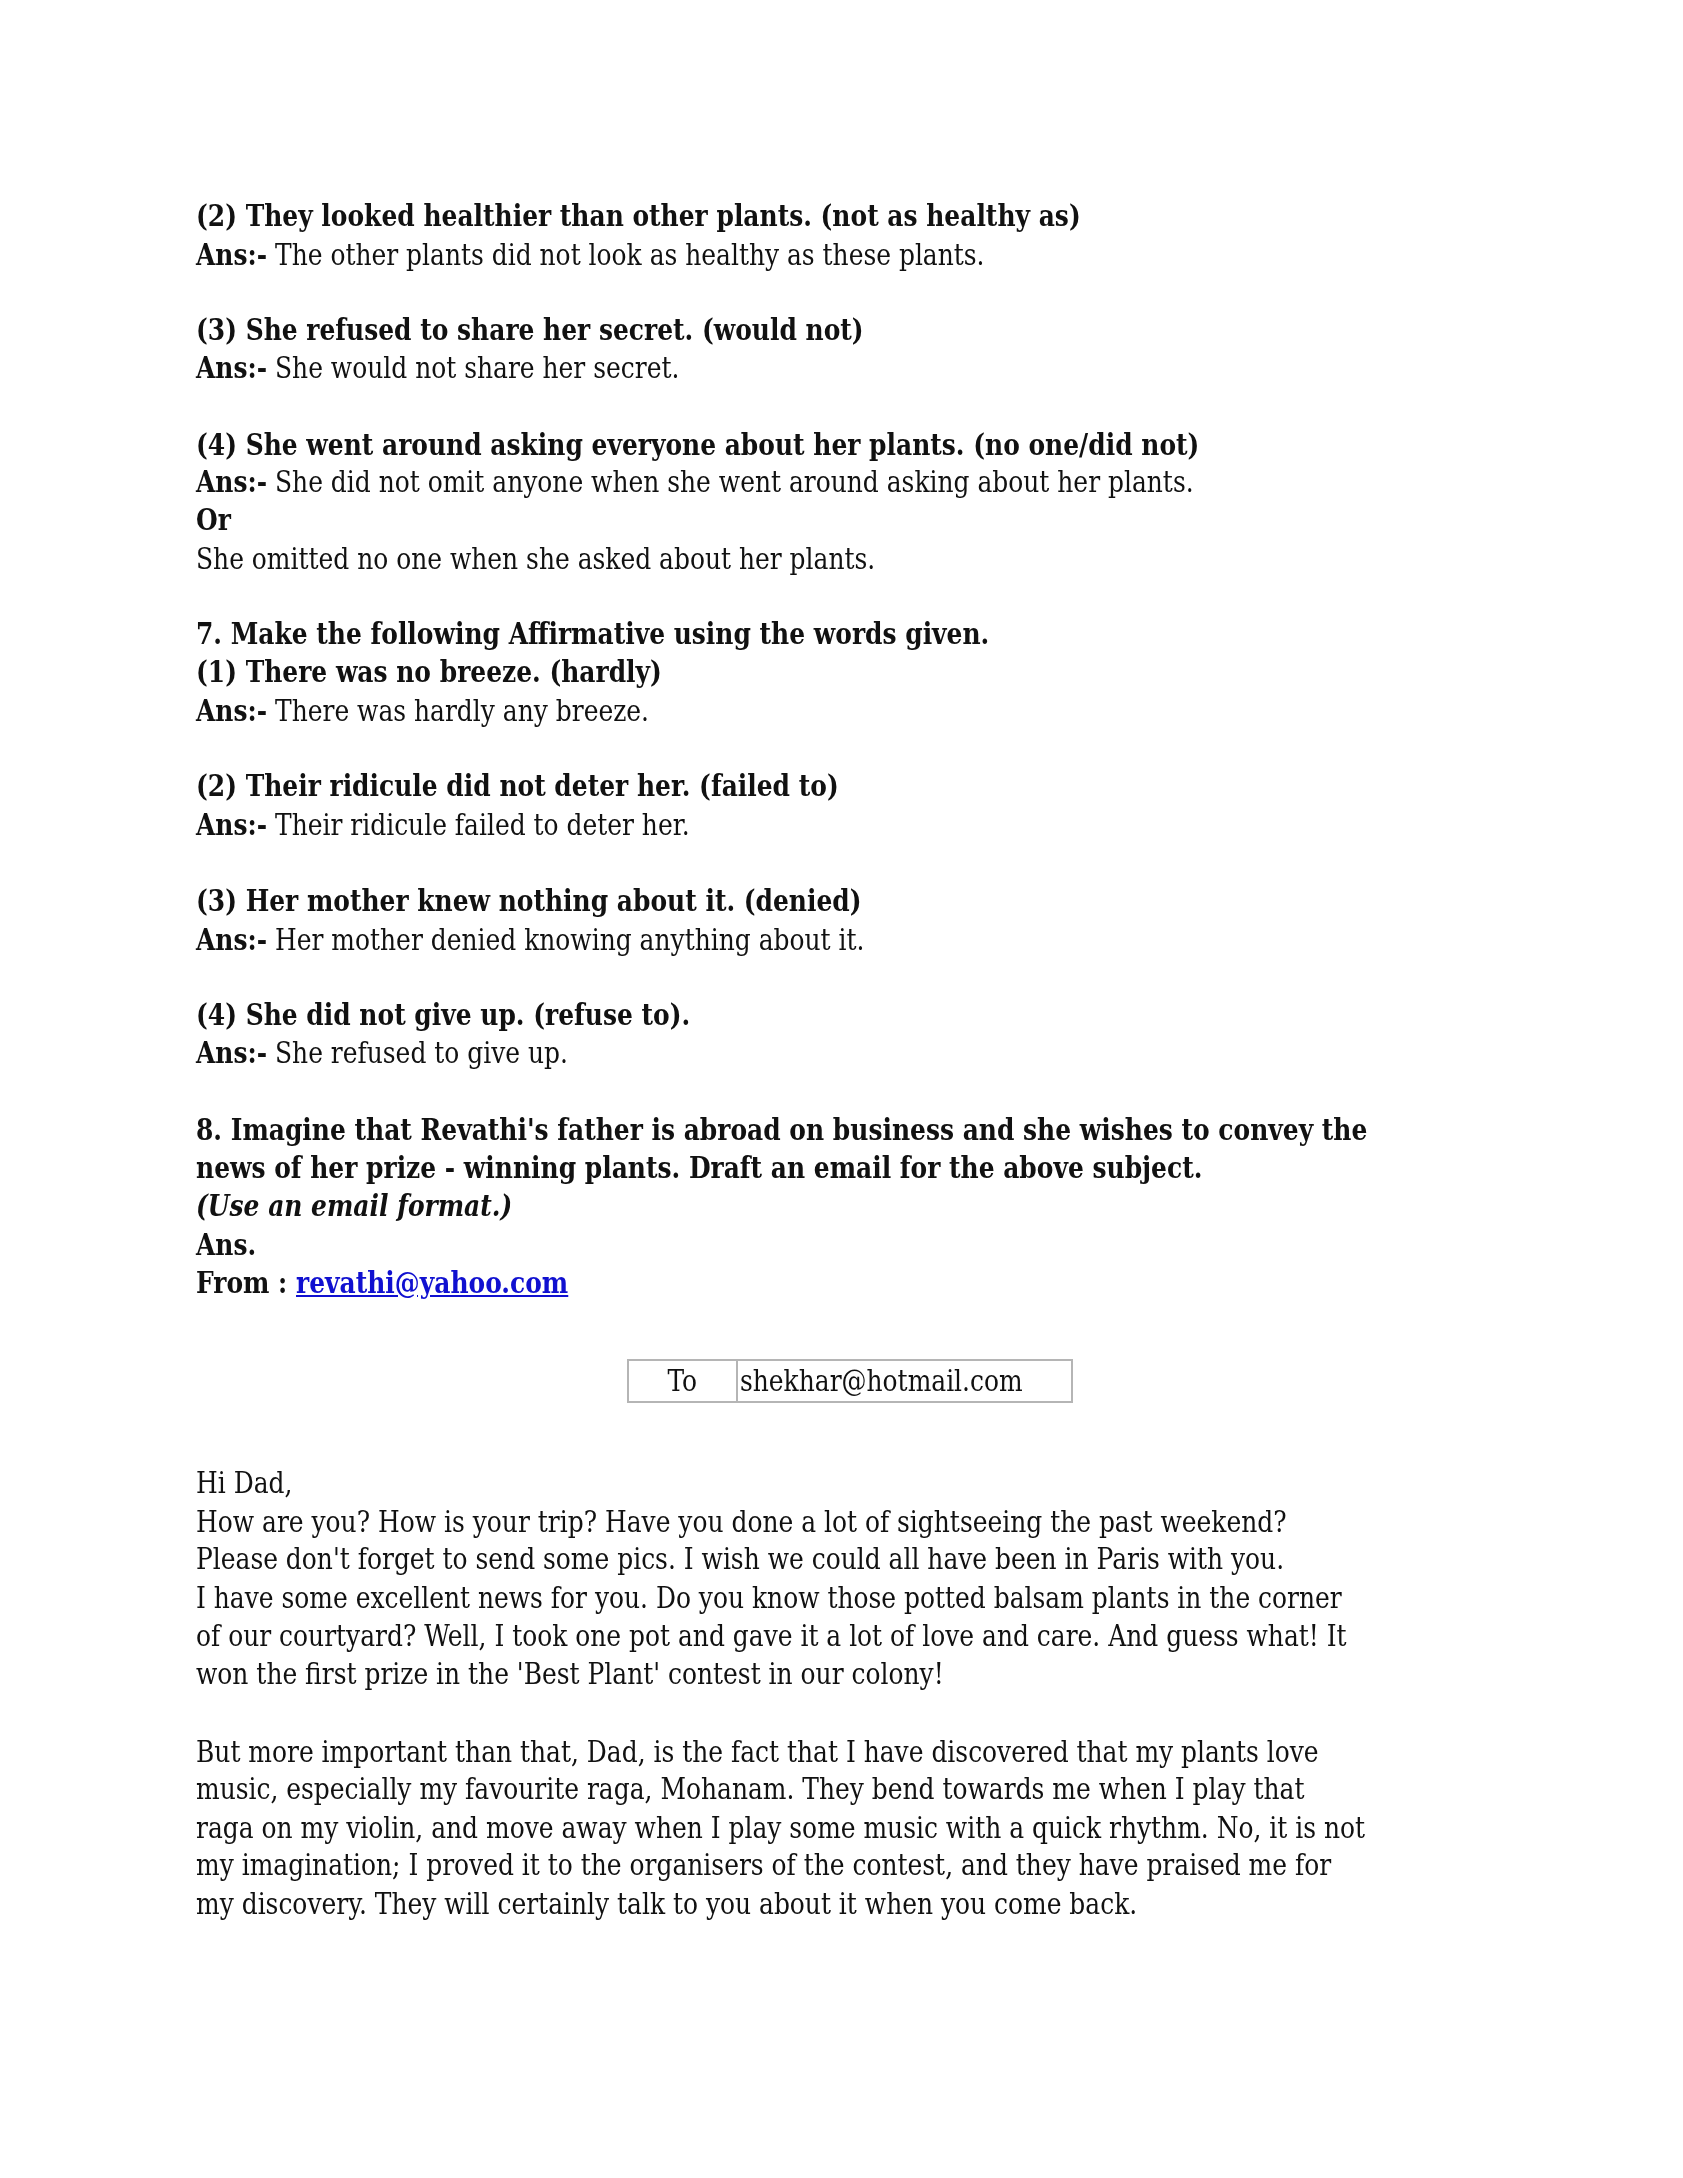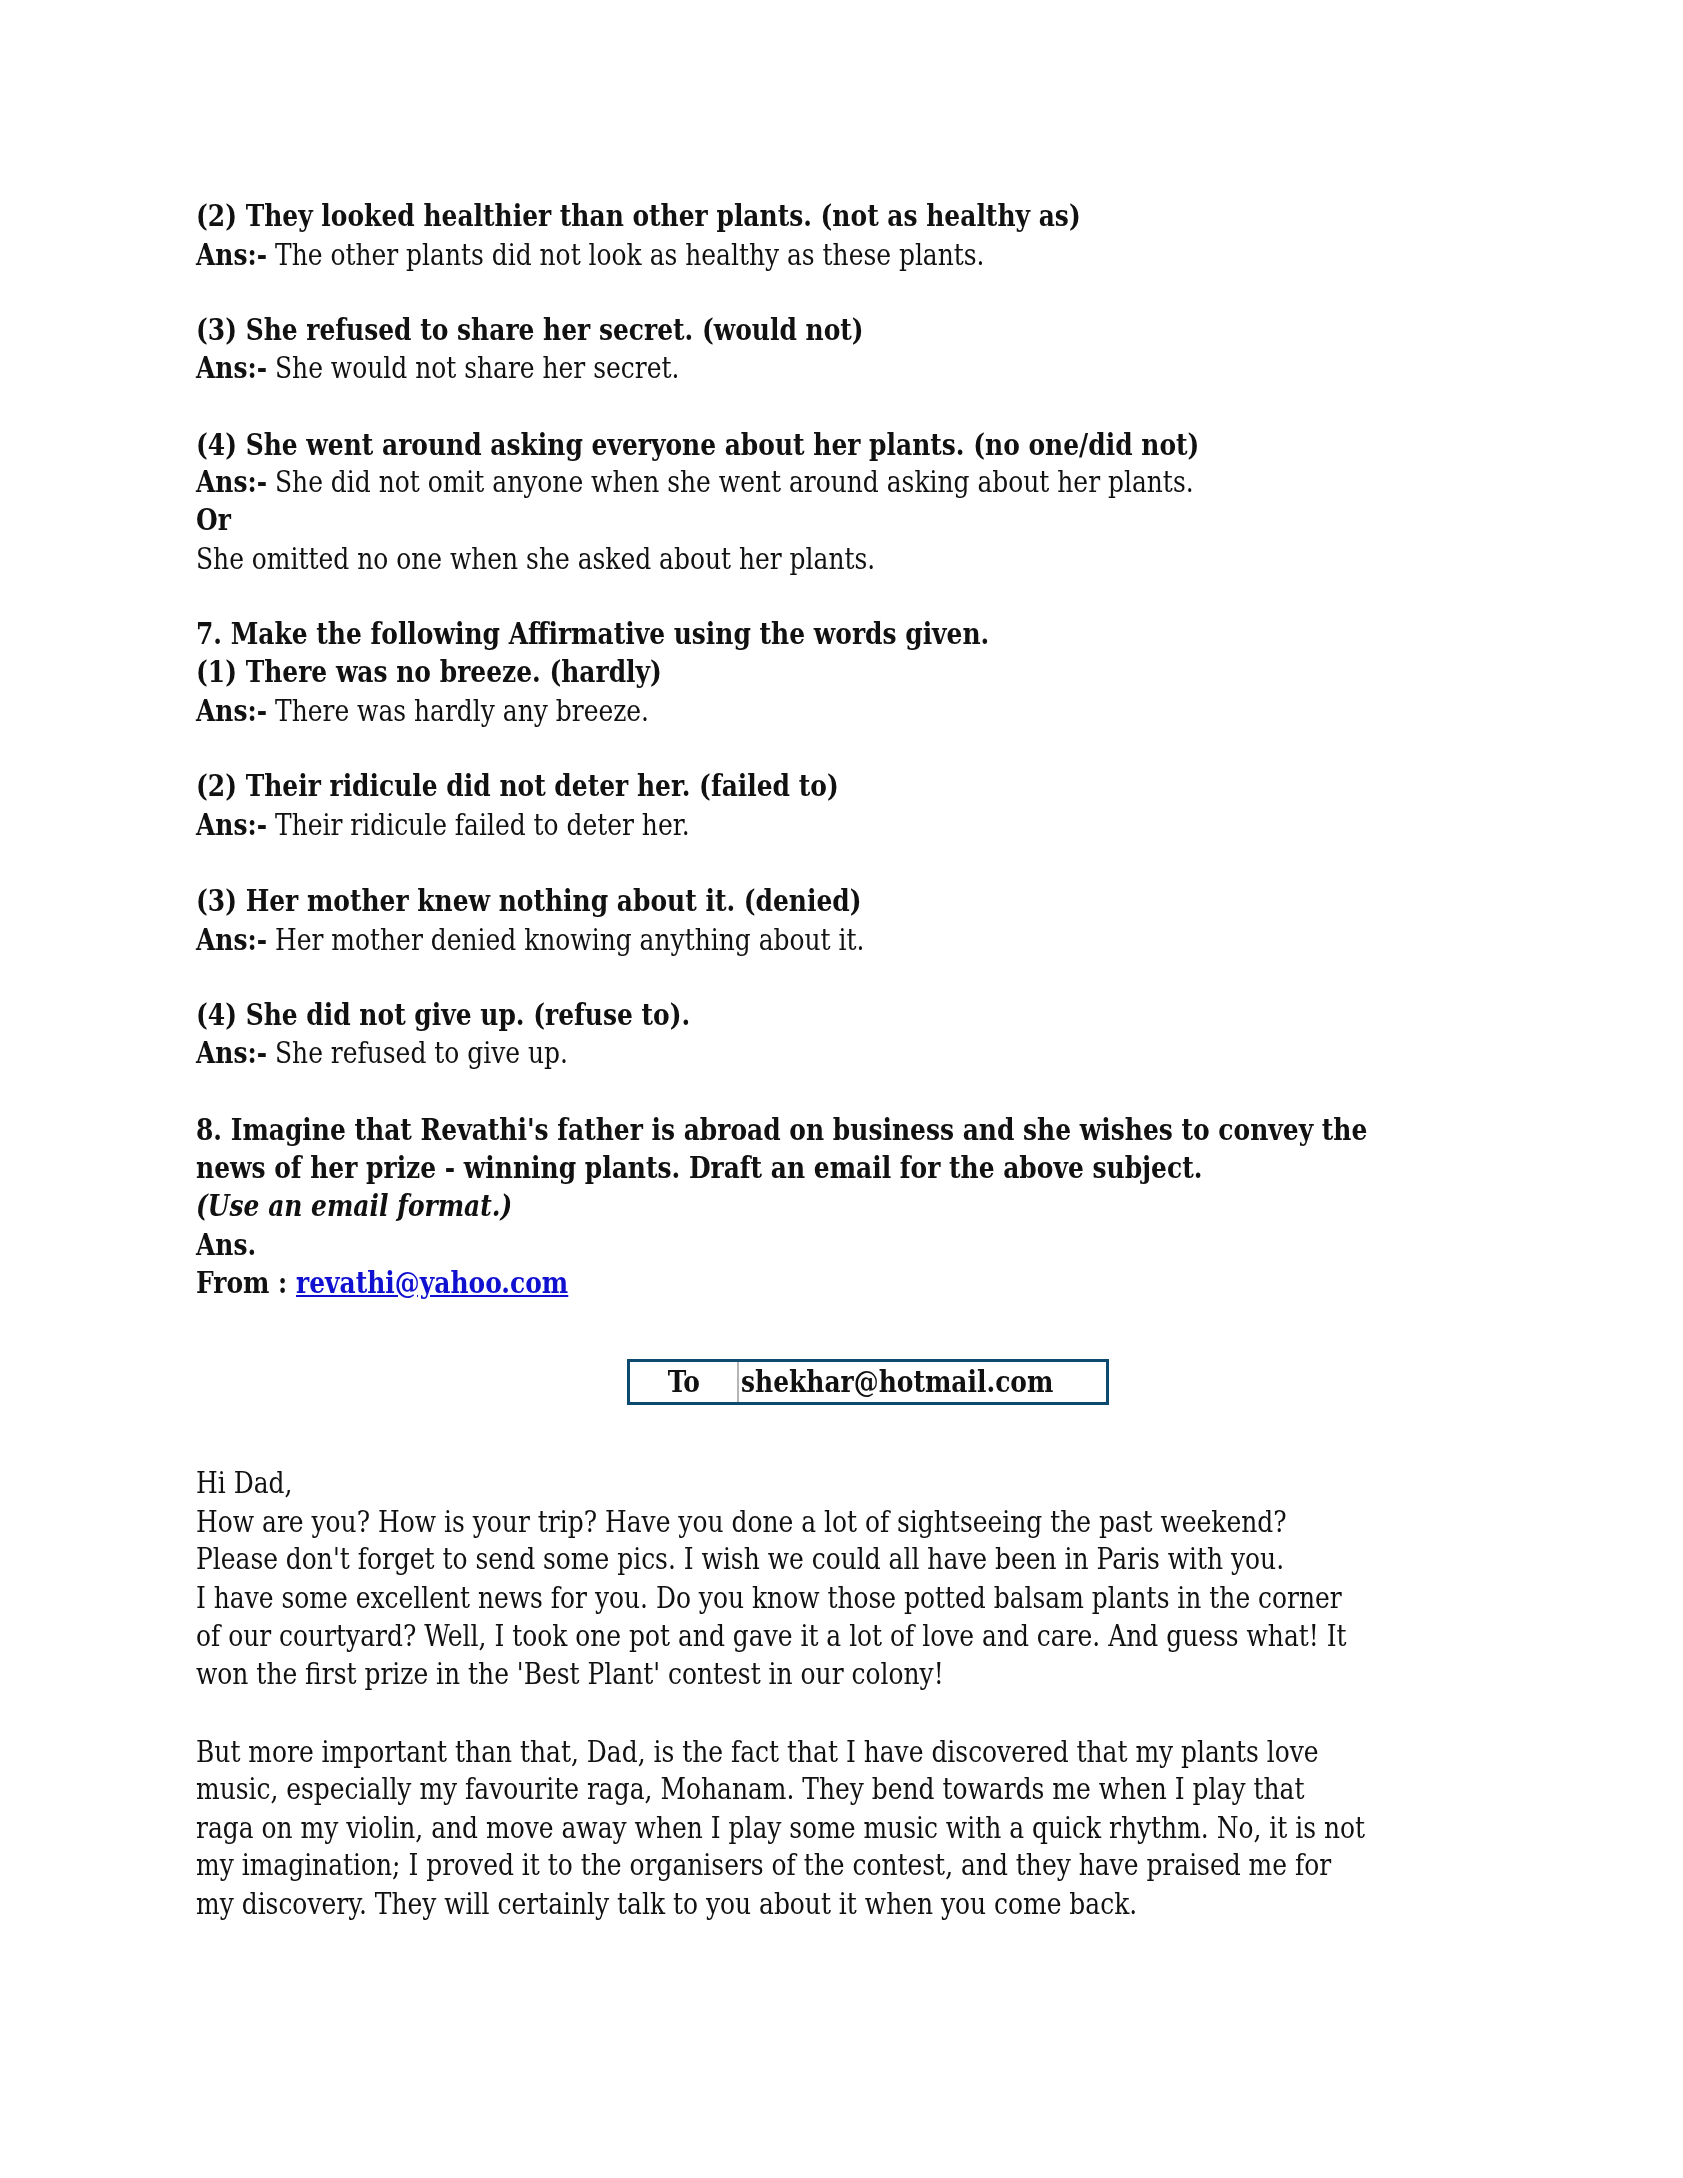--- a/index.html
+++ b/index.html
@@ -4,21 +4,21 @@
 <style>
   html, body { margin:0; padding:0; background:#ffffff; }
   body { width:1683px; height:2178px; position:relative; overflow:hidden;
          font-family:"DejaVu Serif", "Liberation Serif", serif; color:#111; }
   .ln { position:absolute; left:196px; white-space:nowrap; font-size:29px; line-height:38px;
         transform-origin:0 50%; transform:scaleX(0.86); }
   .b { font-weight:bold; }
   .i { font-style:italic; }
   a.link { color:#1010d0; text-decoration:underline; font-weight:bold; }
   table.hdr { position:absolute; left:627px; top:1359px; border-collapse:collapse;
-              border:3px solid #0c4a6e; font-size:29px;font-weight:bold; }
+              border:1px solid #0c4a6e; font-size:29px; }
   table.hdr td { border:2px solid #b5b5b5; padding:0 2px; height:40px; line-height:38px; white-space:nowrap; }
   table.hdr td.k { width:103px; text-align:center; }
   table.hdr td.v { width:315px; text-align:left; }
   .cell { display:inline-block; transform-origin:0 50%; transform:scaleX(0.86); }
   td.k .cell { transform-origin:50% 50%; }
 </style>
 </head>
 <body>
 
 <div class="ln b" style="top:197px">(2) They looked healthier than other plants. (not as healthy as)</div>

